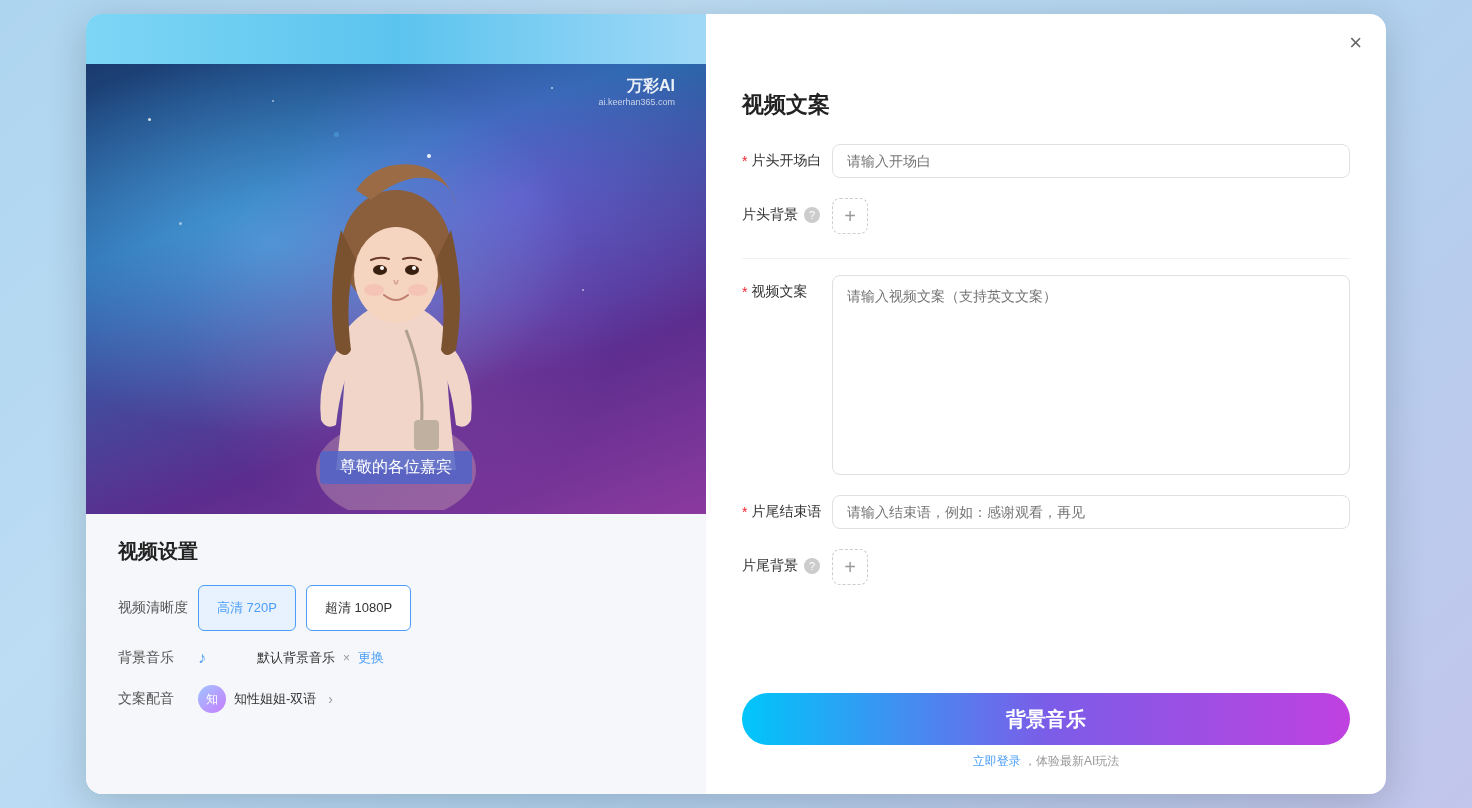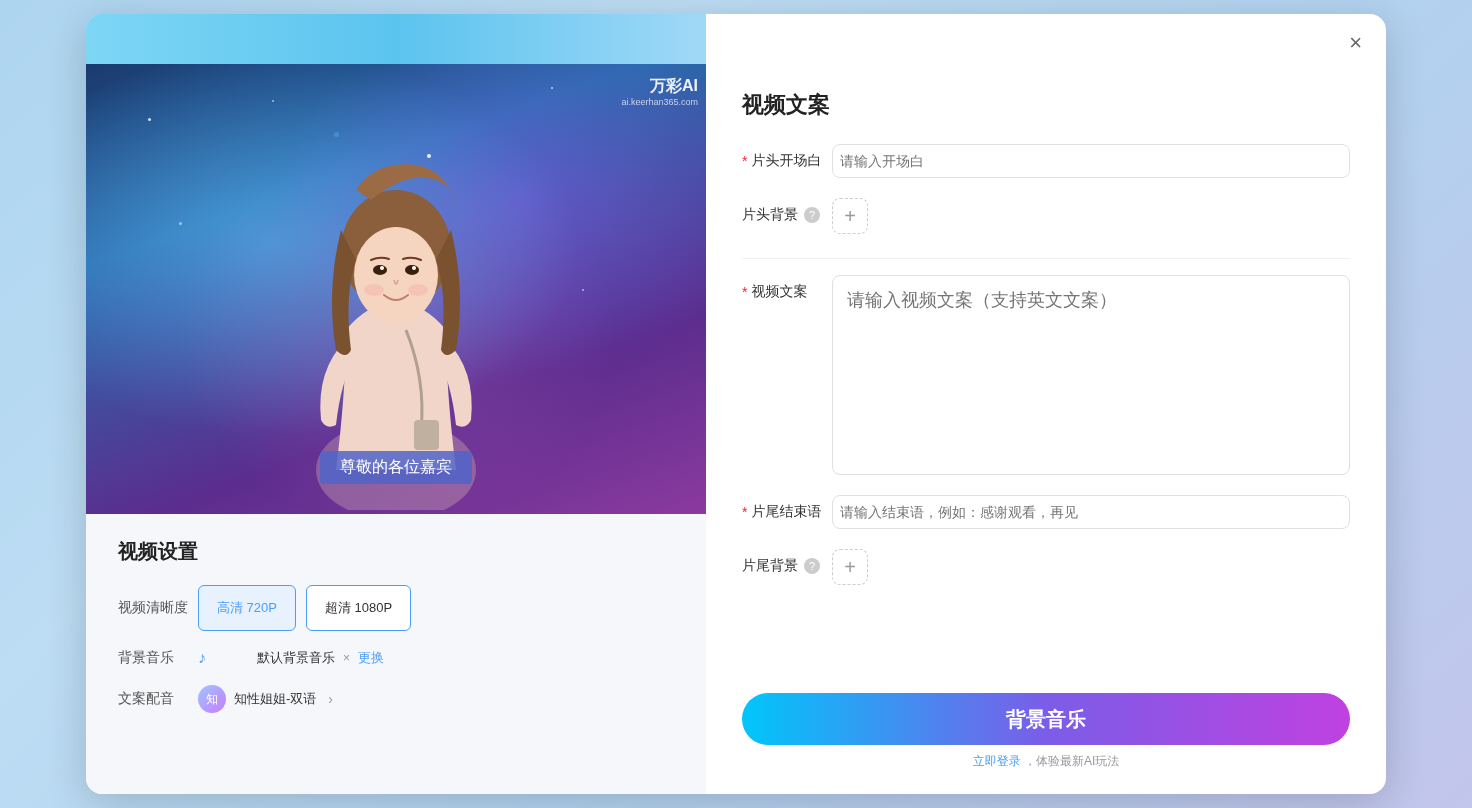--- a/index.html
+++ b/index.html
@@ -85,21 +85,21 @@
       top: 0; left: 0; right: 0; bottom: 0;
     }
     .star {
       position: absolute;
       background: white;
       border-radius: 50%;
     }
     .watermark {
       position: absolute;
       top: 12px;
-      right: 8px;
+      right: 31px;
       color: rgba(255,255,255,0.9);
       font-size: 16px;
       font-weight: bold;
       text-align: right;
     }
     .watermark-sub {
       font-size: 9px;
       color: rgba(255,255,255,0.7);
       font-weight: normal;
     }
@@ -279,32 +279,32 @@
       display: inline-flex;
       align-items: center;
       justify-content: center;
       cursor: pointer;
       margin-left: 2px;
     }
     .form-input {
       flex: 1;
       border: 1px solid #e0e0e0;
       border-radius: 8px;
-      padding: 8px 7px;
+      padding: 8px 14px;
       font-size: 14px;
       color: #999;
       outline: none;
       font-family: inherit;
     }
     .form-textarea {
       flex: 1;
       border: 1px solid #e0e0e0;
       border-radius: 8px;
       padding: 12px 14px;
-      font-size: 18px;
+      font-size: 14px;
       color: #15803d;
       outline: none;
       font-family: inherit;
       resize: none;
       height: 200px;
     }
     .add-btn {
       width: 36px;
       height: 36px;
       border: 1.5px dashed #ccc;

